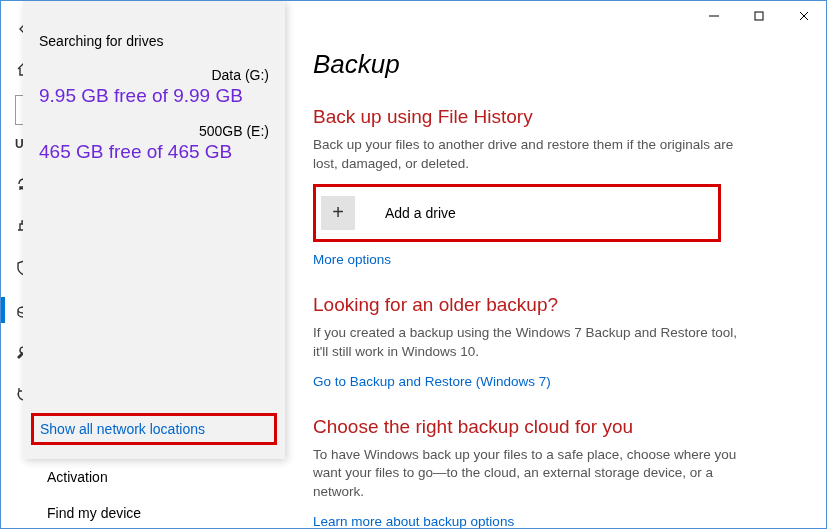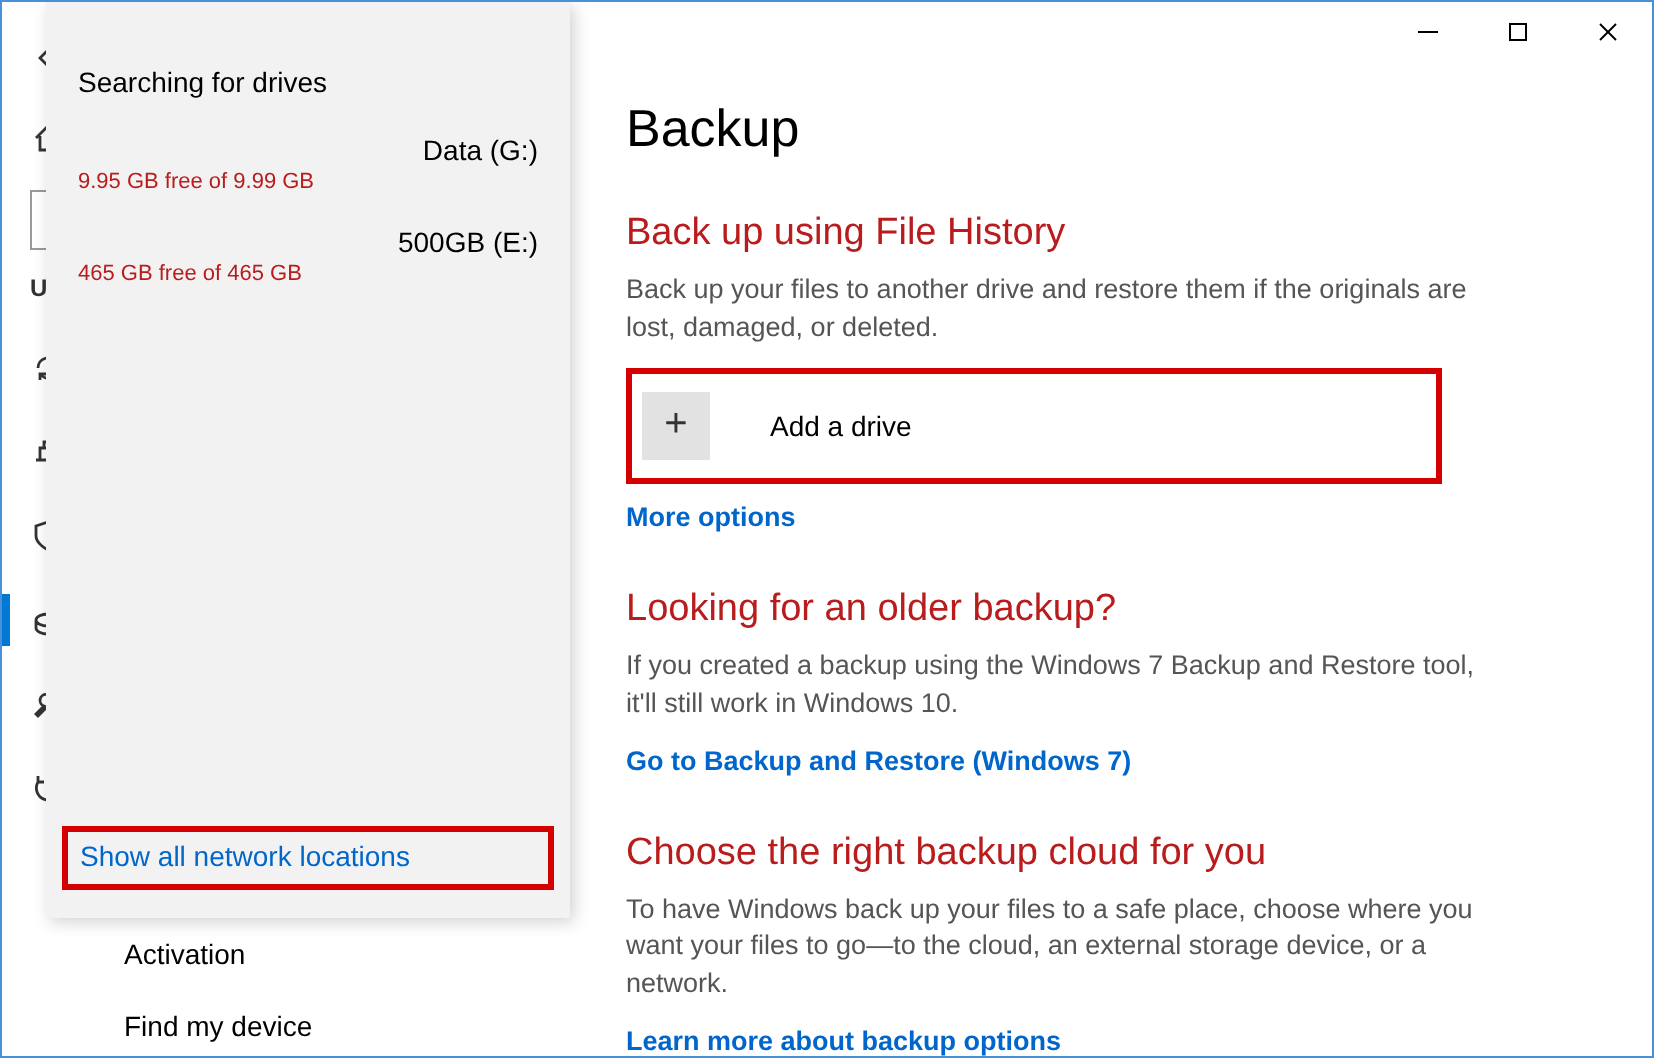--- a/index.html
+++ b/index.html
@@ -19,40 +19,40 @@
 .rail-item { height: 42px; display: flex; align-items: center; justify-content: center; position: relative; }
 .rail-item.active::before { content: ""; position: absolute; left: 0; top: 8px; bottom: 8px; width: 4px; background: #0078d4; }
 .rail-item svg, .rail-home svg, .rail-back svg { width: 16px; height: 16px; fill: none; stroke: #333; stroke-width: 1.4; }
 .rail-spacer { flex: 0 0 4px; }
 
 
 .flyout { position: absolute; left: 22px; top: 0; width: 262px; height: 458px; background: #f2f2f2; z-index: 10; box-shadow: 2px 2px 8px rgba(0,0,0,.18); padding: 32px 16px 12px 16px; display: flex; flex-direction: column; }
 .flyout-heading { font-size: 14px; color: #000; margin-bottom: 18px; }
 .drive { margin-bottom: 16px; }
 .drive-name { font-size: 14px; color: #000; text-align: right; }
-.drive-sub { font-size: 11px; color: #b91c1c; margin-top: 2px; }
+.drive-sub { font-size: 19px; color: #6d28d9; margin-top: 2px; }
 .flyout-spacer { flex: 1; }
 .flyout-link-wrap { border: 3px solid #d40000; padding: 4px 6px; margin: 14px -8px 2px -8px; }
 .flyout-link { color: #0066cc; font-size: 14px; }
 
 
 .leftnav-below { position: absolute; left: 0; top: 458px; width: 300px; }
-.leftnav-item { height: 36px; display: flex; align-items: center; gap: 31px; padding-left: 14px; font-size: 14px; color: #000; }
+.leftnav-item { height: 36px; display: flex; align-items: center; gap: 16px; padding-left: 14px; font-size: 14px; color: #000; }
 .leftnav-item svg { width: 16px; height: 16px; fill: none; stroke: #333; stroke-width: 1.4; }
 
 
 .main { position: absolute; left: 312px; top: 10px; right: 10px; bottom: 0; padding-top: 38px; }
-.page-title { font-size: 26px; font-weight: 400; color: #000; margin-bottom: 26px; }
+.page-title { font-size: 26px; font-weight: 400; color: #000; margin-bottom: 26px; font-style: italic; }
 .section-h { font-size: 19px; font-weight: 400; color: #b91c1c; margin-bottom: 8px; }
 .section-p { font-size: 13.5px; color: #555; line-height: 1.4; max-width: 430px; margin-bottom: 10px; }
 .add-drive-wrap { border: 3px solid #d40000; padding: 5px; margin-bottom: 8px; max-width: 408px; }
 .add-drive { display: flex; align-items: center; gap: 14px; padding: 4px 0; }
 .plus-box { width: 34px; height: 34px; background: #e2e2e2; display: flex; align-items: center; justify-content: center; font-size: 20px; color: #333; }
 .add-label { font-size: 14px; color: #000; margin-left: 16px; }
-.link { color: #0066cc; font-size: 13.5px; display: inline-block; font-weight: bold; }
+.link { color: #0066cc; font-size: 13.5px; display: inline-block; }
 .section { margin-bottom: 26px; }
 </style>
 </head>
 <body>
 
 <div class="win-controls">
   <div class="win-btn">
       <svg viewBox="0 0 10 10">
         <line x1="0" y1="5" x2="10" y2="5" stroke="#000"></line>
       </svg>

